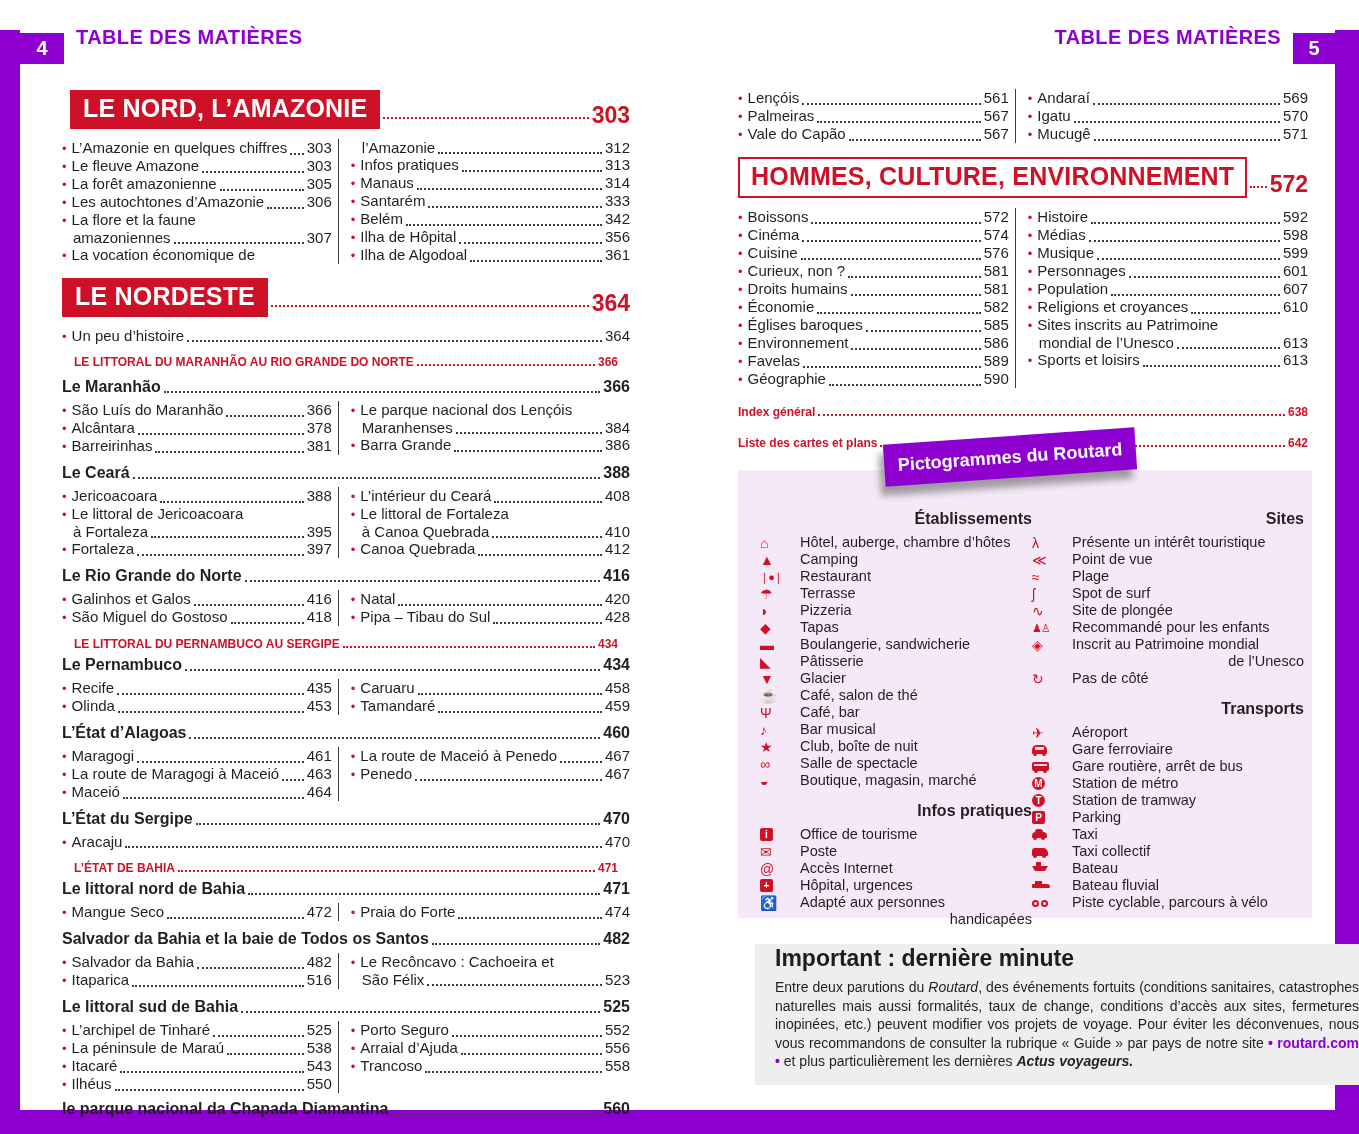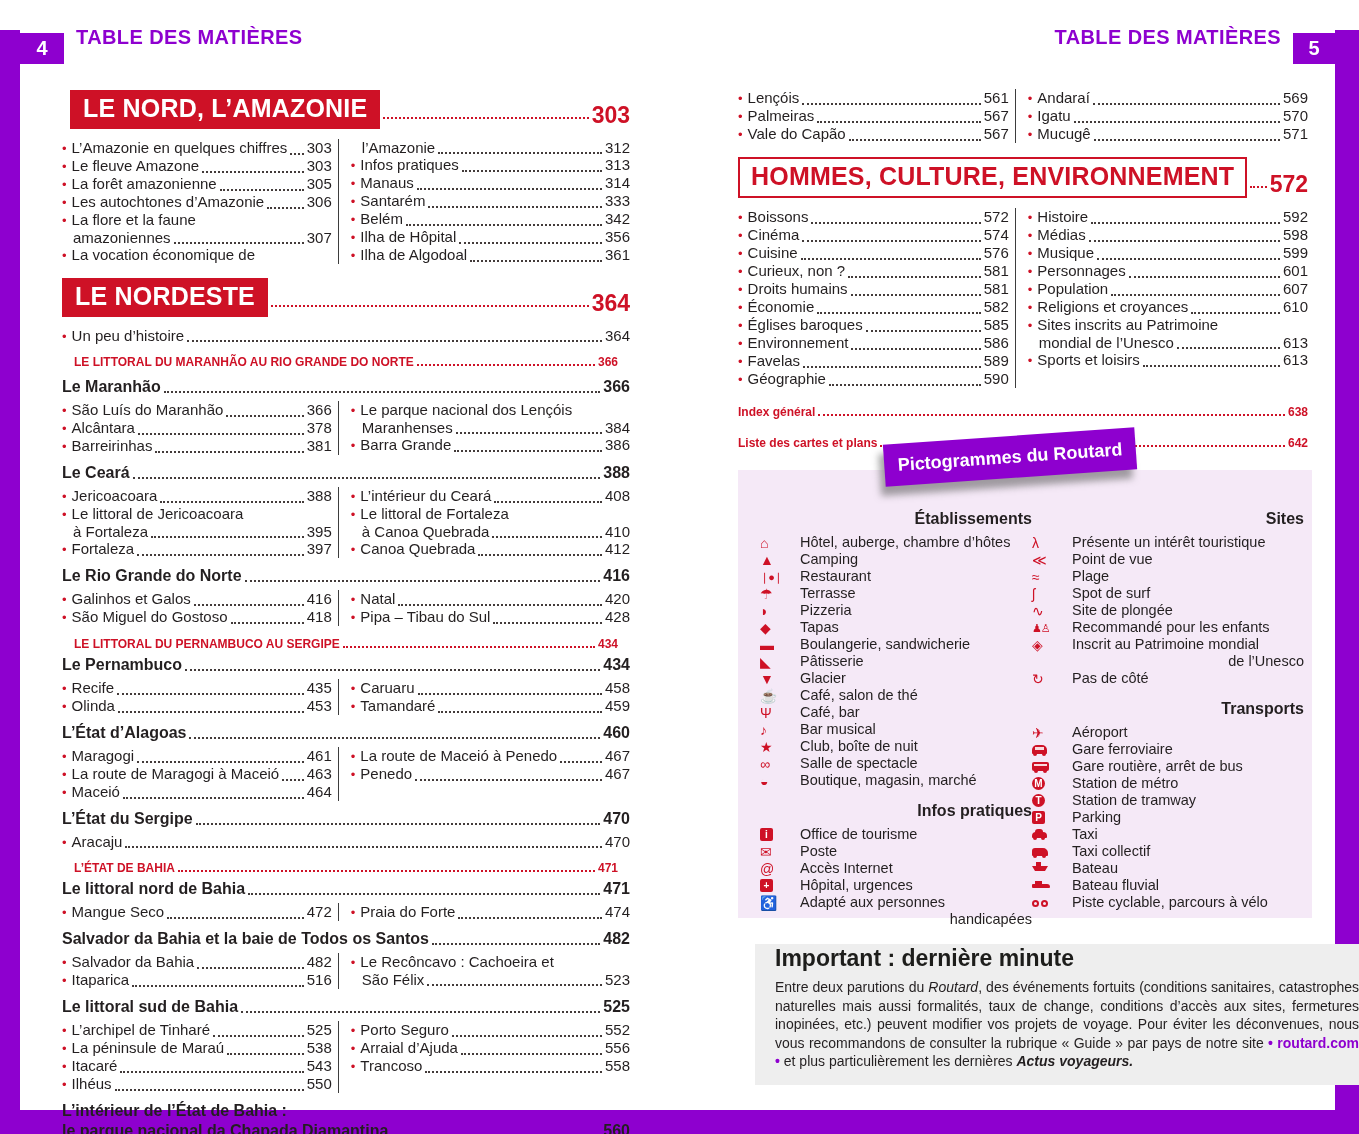--- a/index.html
+++ b/index.html
@@ -548,23 +548,20 @@
           <span class="pg">556</span>
         </div>
         <div class="e">
           <span class="bu">•</span>
           <span>Trancoso</span>
           <span class="lead"></span>
           <span class="pg">558</span>
         </div>
       </div>
     </div>
-    <div class="row bold nogap">
-      <span>L’intérieur de l’État de Bahia :</span>
-    </div>
     <div class="row bold nogap2">
       <span>le parque nacional da Chapada Diamantina</span>
       <span class="lead"></span>
       <span class="pg">560</span>
     </div>
   </div>
 <div class="page" id="page-right">
     <div class="cols">
       <div class="colA">
         <div class="e">

